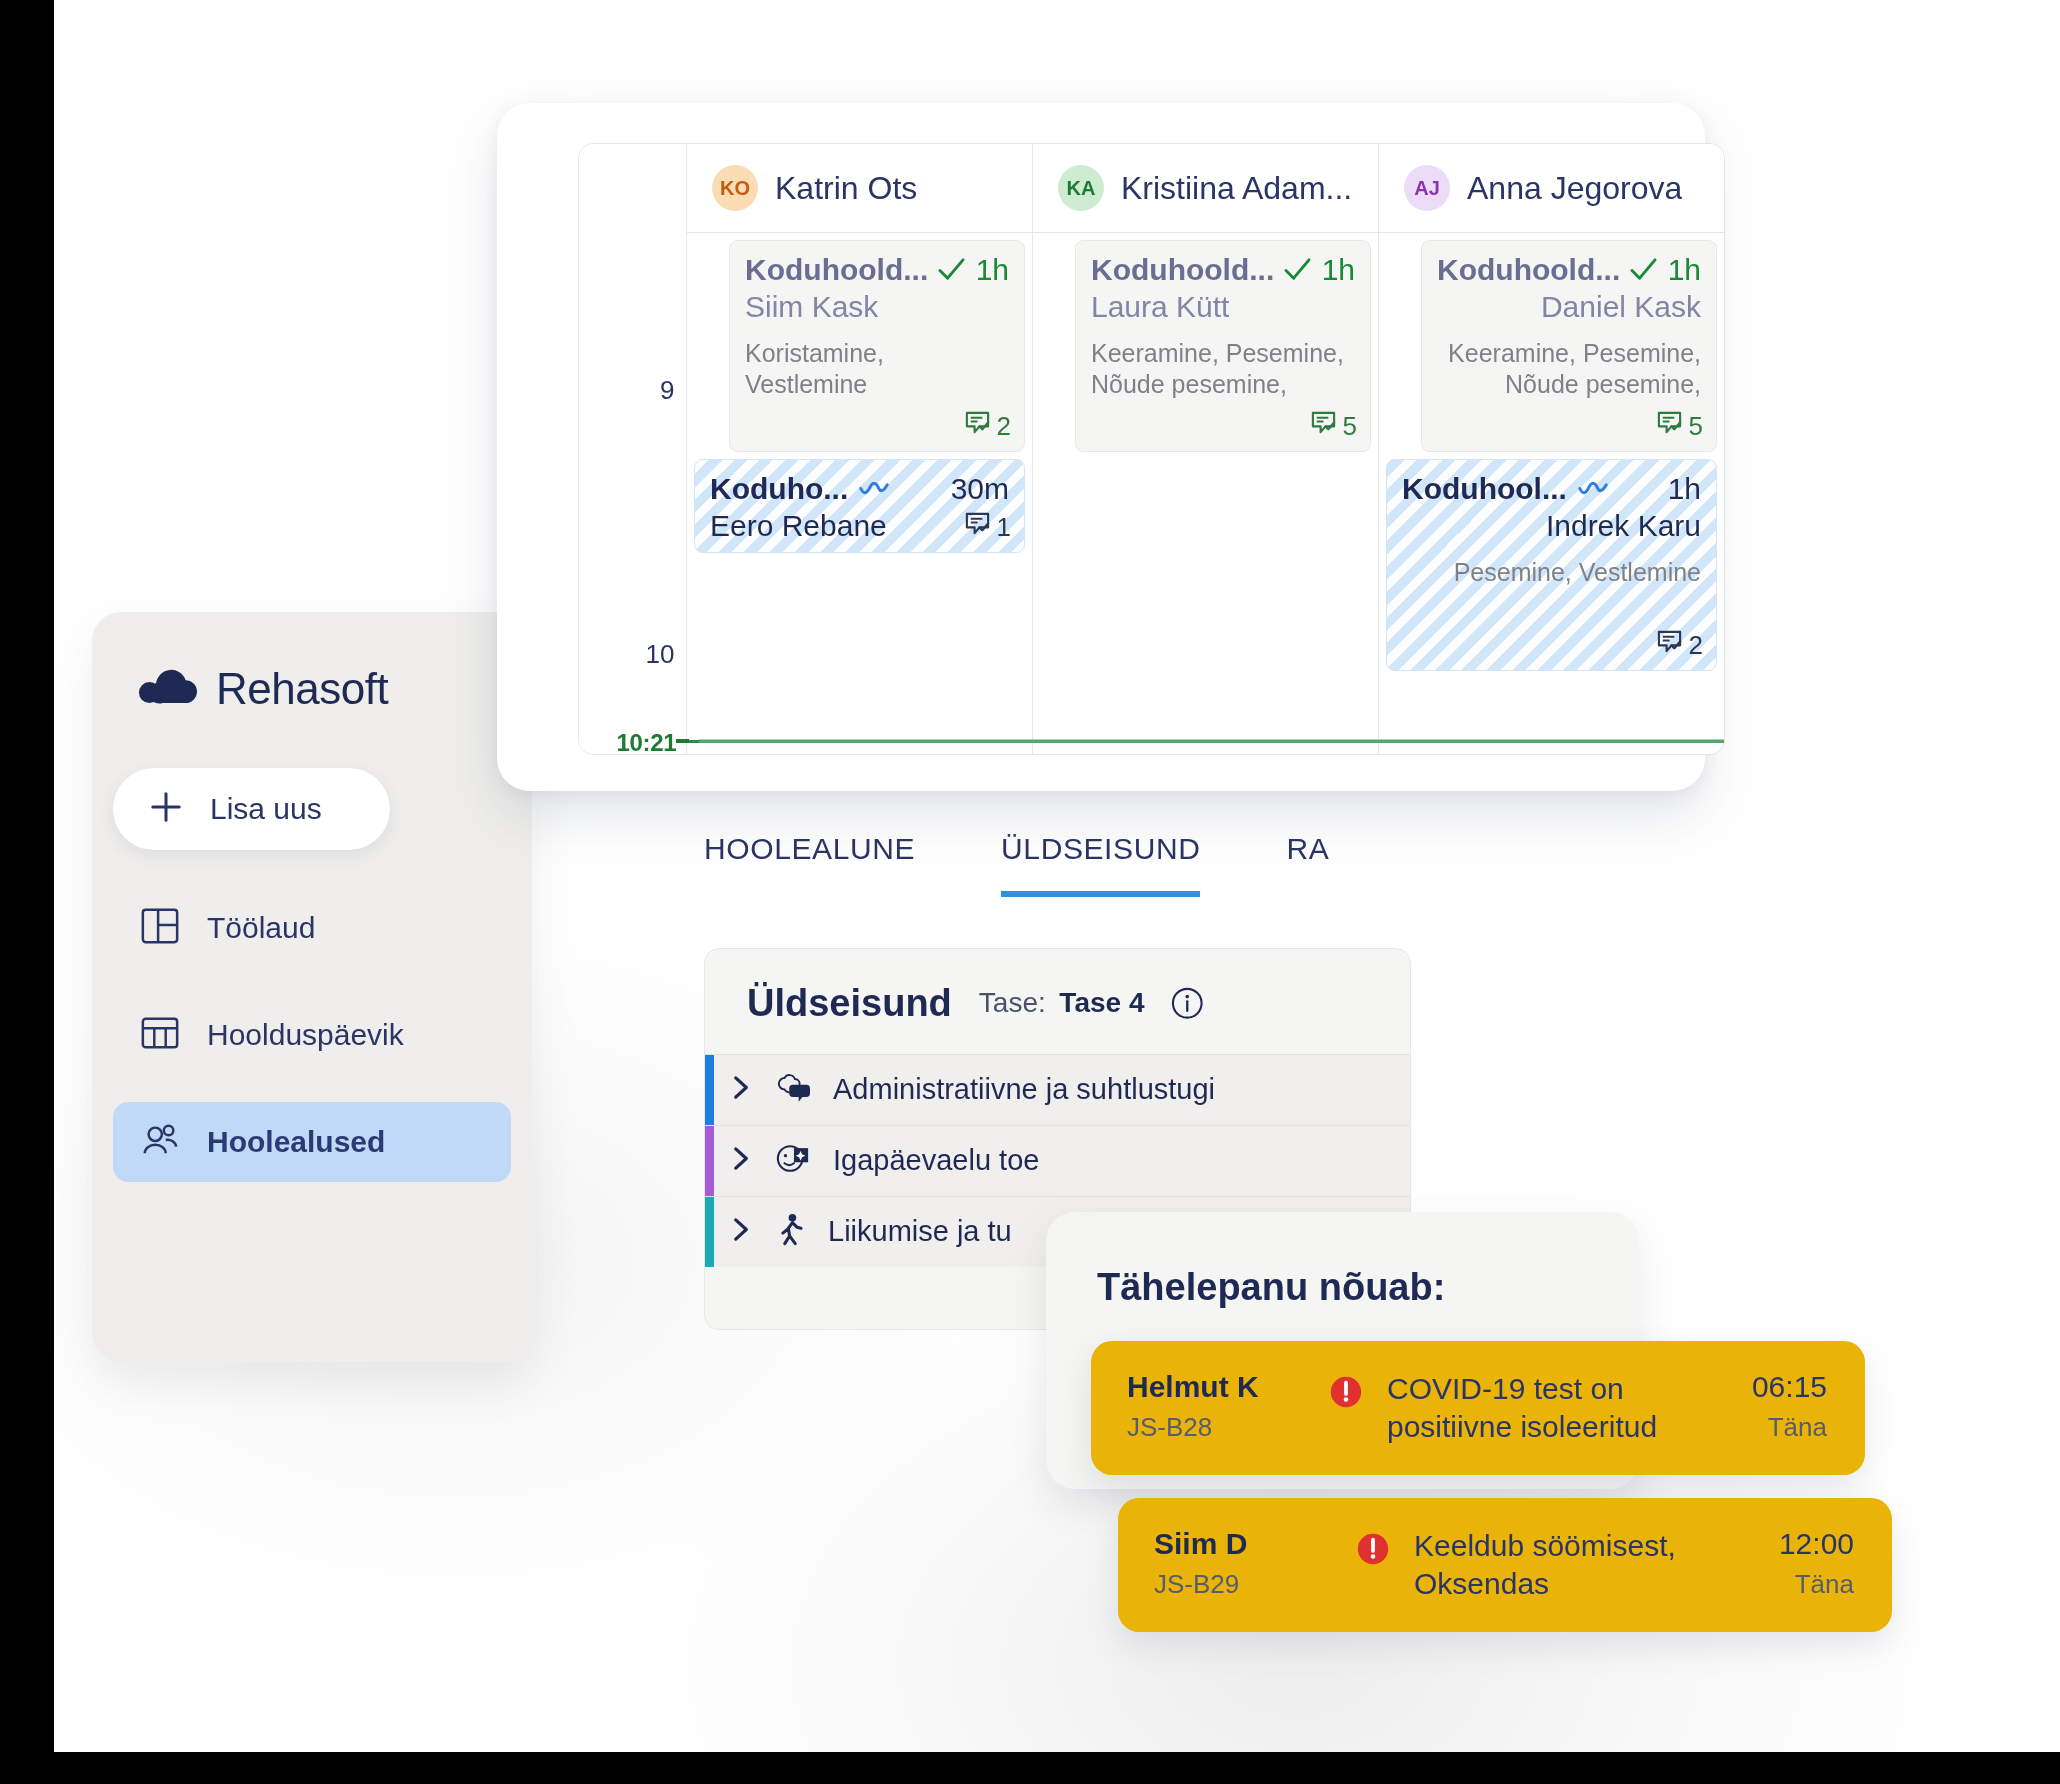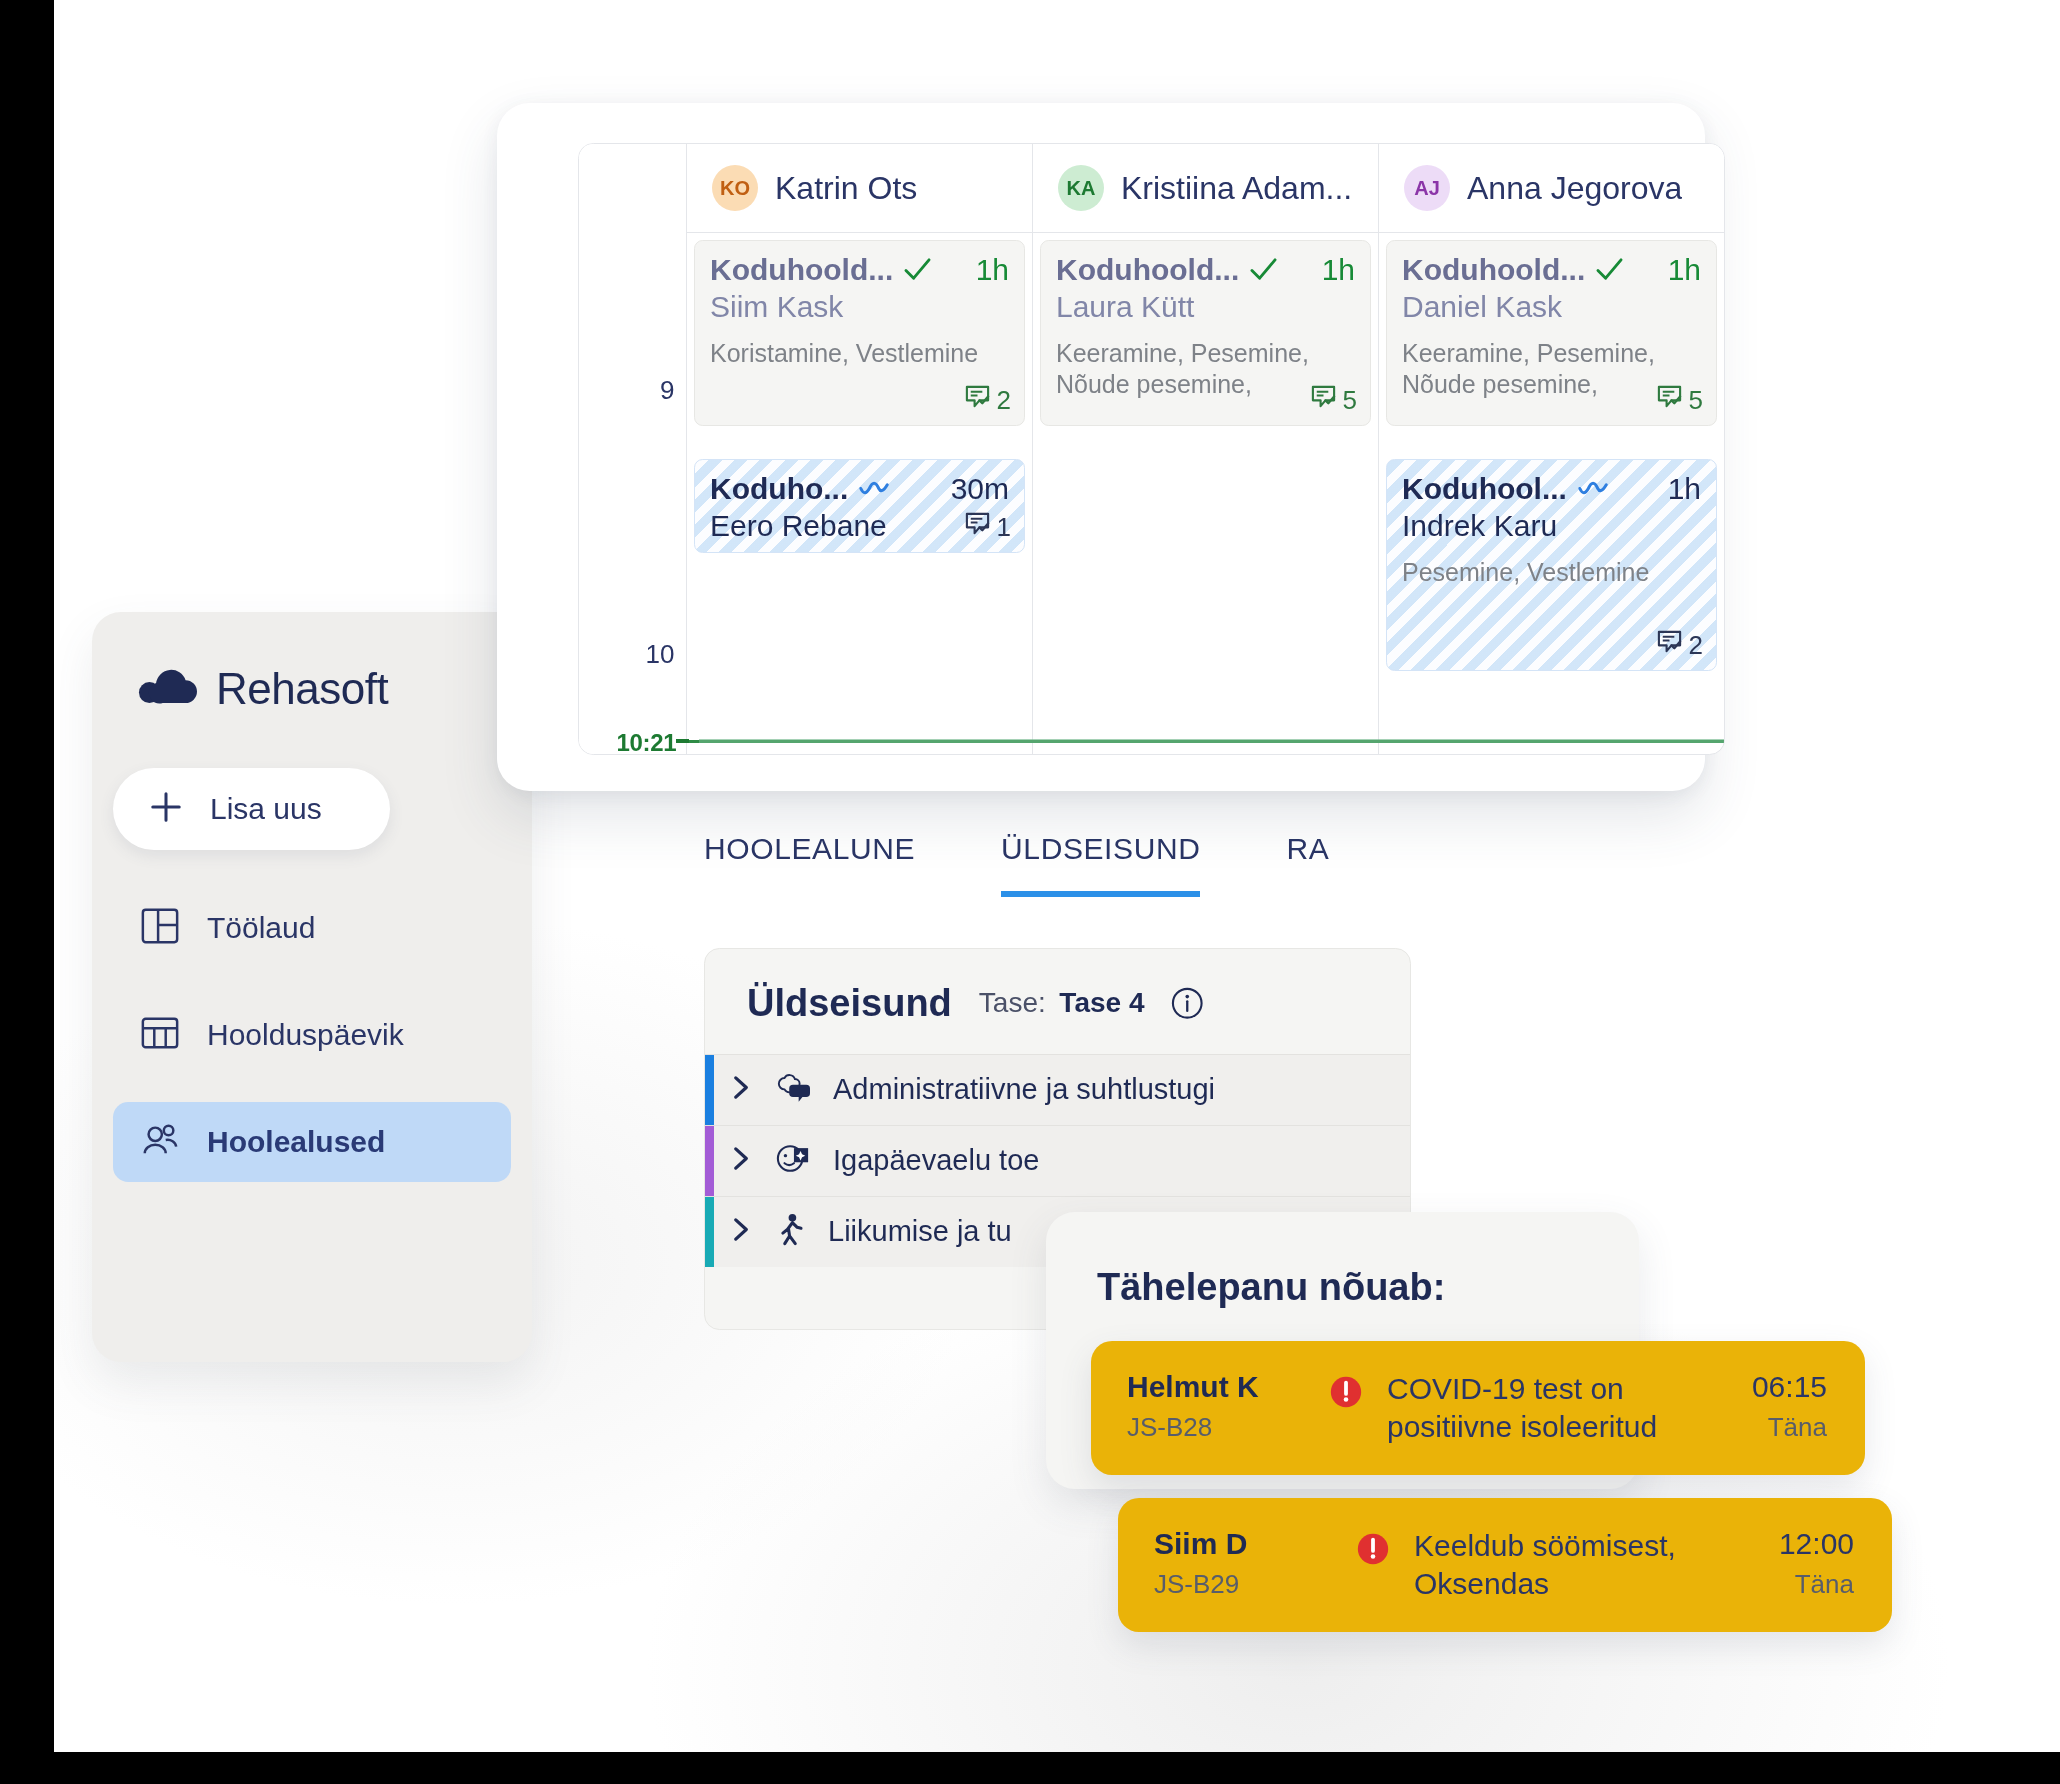--- a/index.html
+++ b/index.html
@@ -70,21 +70,21 @@
   .cal-cols {
     position: absolute;
     left: 108px; top: 0; right: 0; bottom: 0;
     display: flex;
   }
   .cal-col {
     flex: 1 1 0;
     border-right: 1px solid #e4e6ea;
     position: relative;
   }
-  .cal-col:last-child { border-right: none; }
+  .cal-col:last-child { border-right: none; text-align: right; }
 
   .col-head {
     height: 89px;
     display: flex;
     align-items: center;
     gap: 17px;
     padding: 0 25px;
     border-bottom: 1px solid #e4e6ea;
     background: #fff;
   }
@@ -107,21 +107,22 @@
     position: absolute;
     left: 6.7px; right: 6.7px;
     border-radius: 8.6px;
     padding: 11.5px 15.3px 9.6px 15.3px;
     overflow: hidden;
   }
   .ev-done {
     background: #f5f5f3;
     border: 1px solid #e7e7e4;
     top: 96px;
-    height: 186px;
+    height: 212px;
+    margin-left: 35px;
   }
   .ev-active {
     top: 315px;
     border: 1px solid #d4e4f7;
     background-color: #eaf3fc;
     background-image: repeating-linear-gradient(
       -45deg,
       rgba(255,255,255,0.85) 0px, rgba(255,255,255,0.85) 8.6px,
       rgba(190,219,246,0.55) 8.6px, rgba(190,219,246,0.55) 18px);
   }

